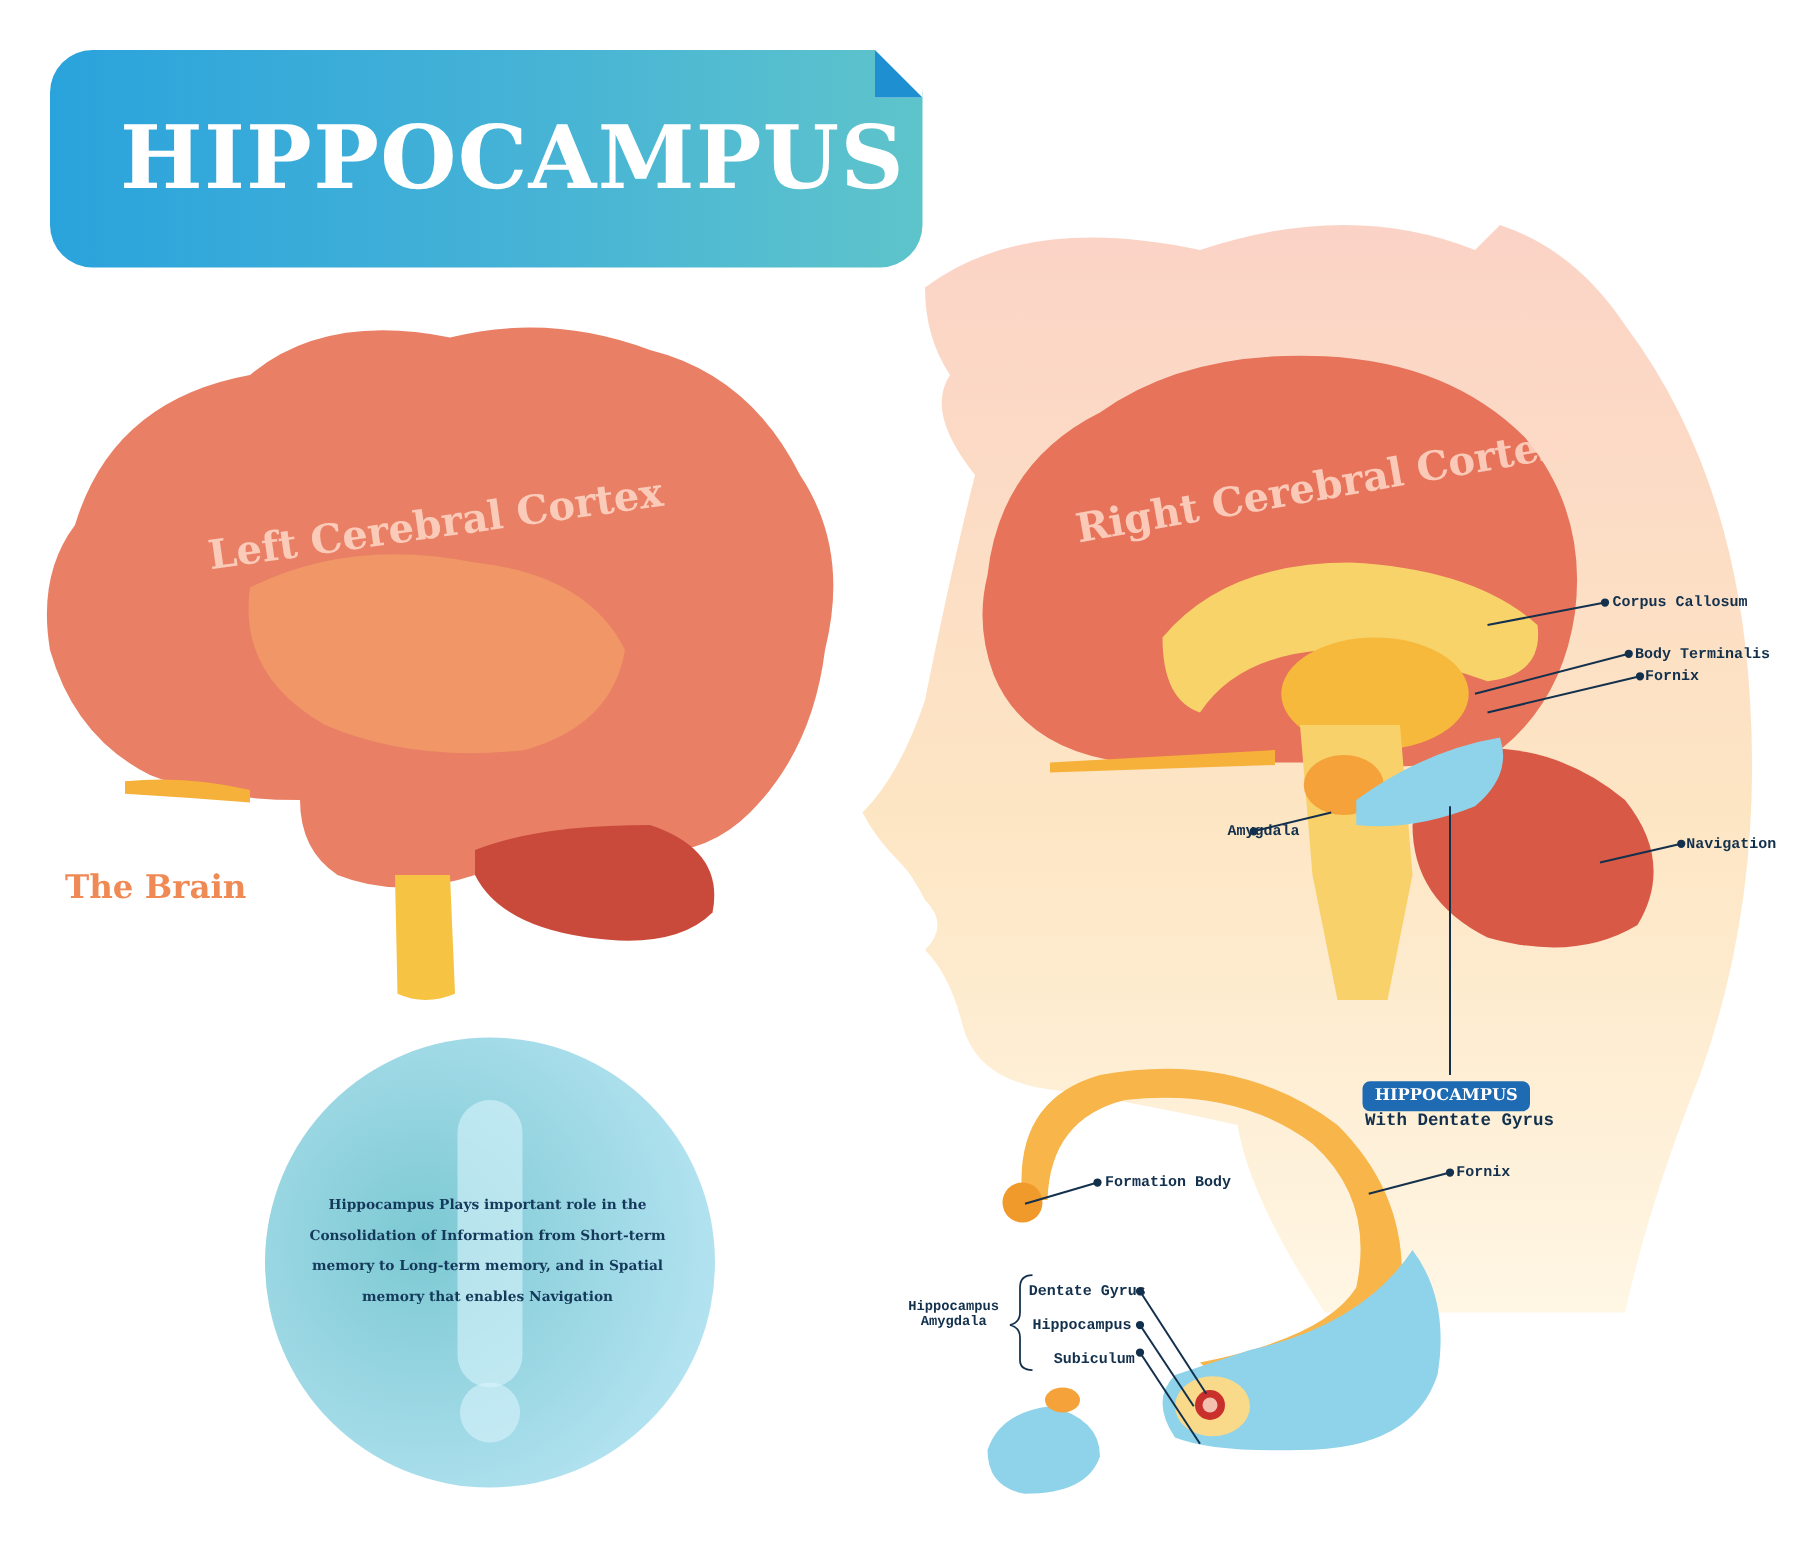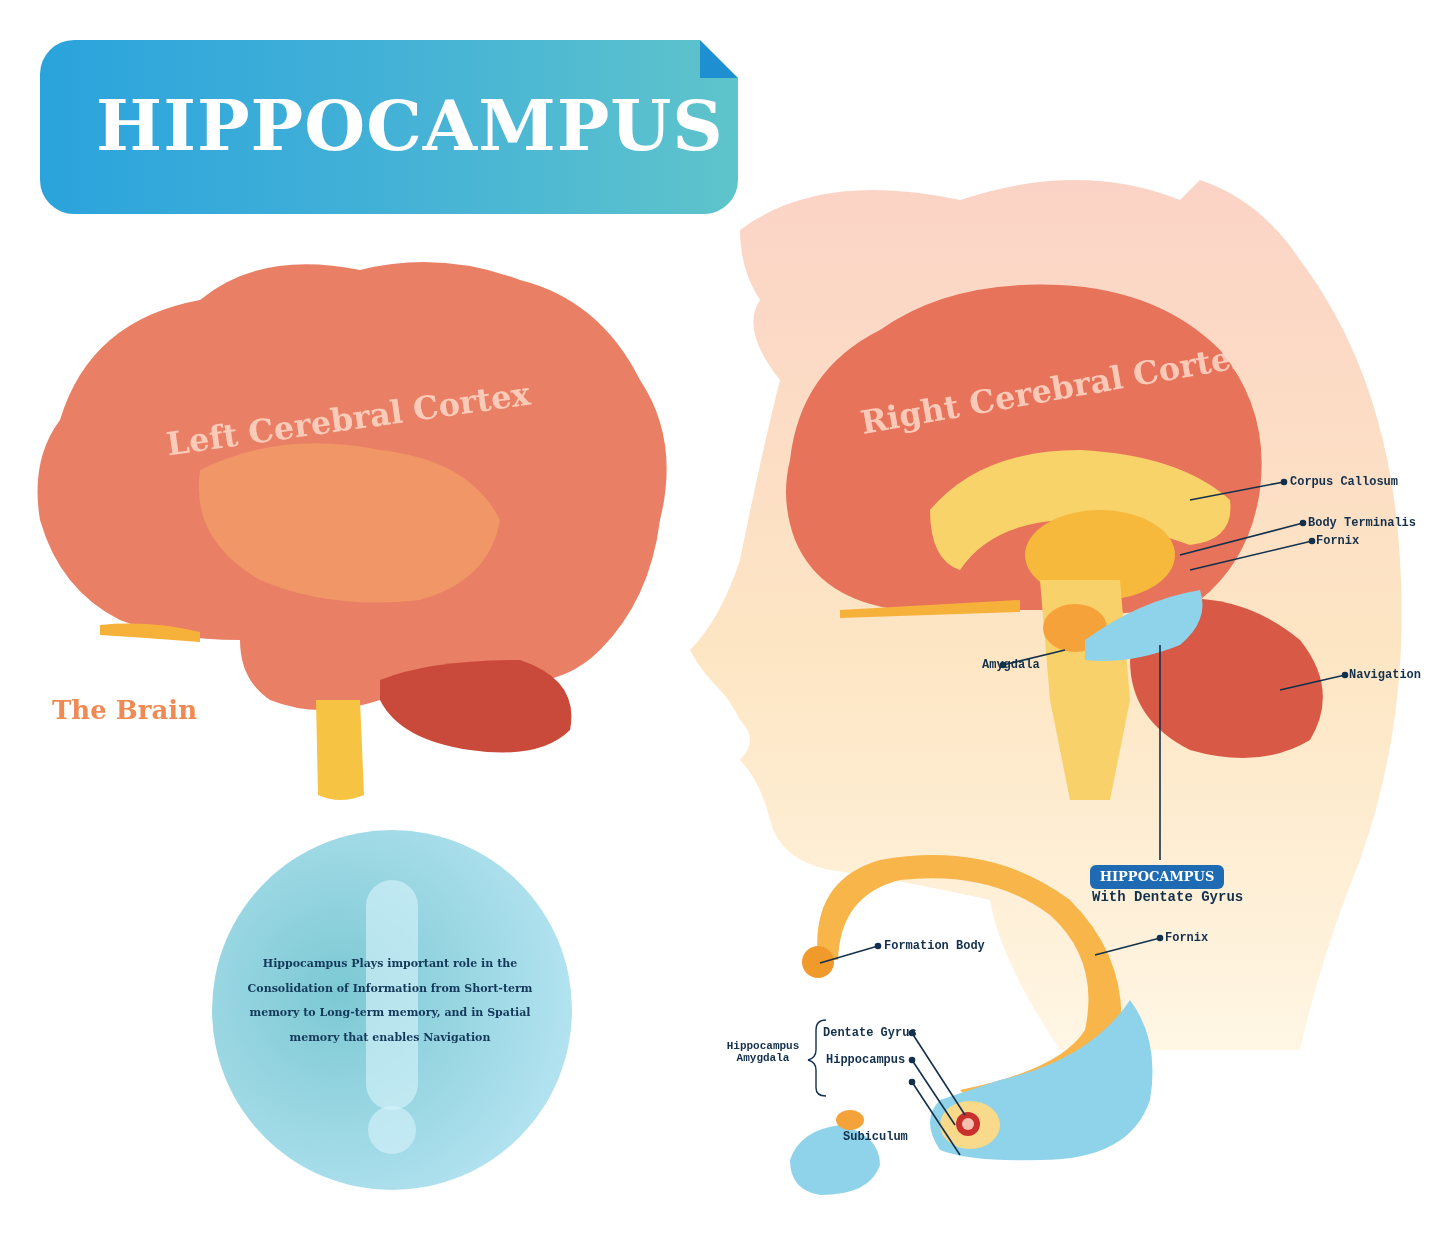--- a/index.html
+++ b/index.html
@@ -144,13 +144,13 @@
 <div class="abs label-dark hippo-sub">With Dentate Gyrus</div>
 
 <div class="abs label-dark" style="left:884px;top:939px;">Formation Body</div>
 <div class="abs label-dark" style="left:1165px;top:931px;">Fornix</div>
 <div class="abs label-dark" style="left:722px;top:1040px;width:82px;text-align:center;font-size:11px;">
   <div>Hippocampus</div>
   <div>Amygdala</div>
 </div>
 <div class="abs label-dark" style="left:823px;top:1026px;">Dentate Gyrus</div>
 <div class="abs label-dark" style="left:826px;top:1053px;">Hippocampus</div>
-<div class="abs label-dark" style="left:843px;top:1130px;text-align:center;">Subiculum</div>
+<div class="abs label-dark" style="left:843px;top:1080px;text-align:center;">Subiculum</div>
 
 </body></html>

